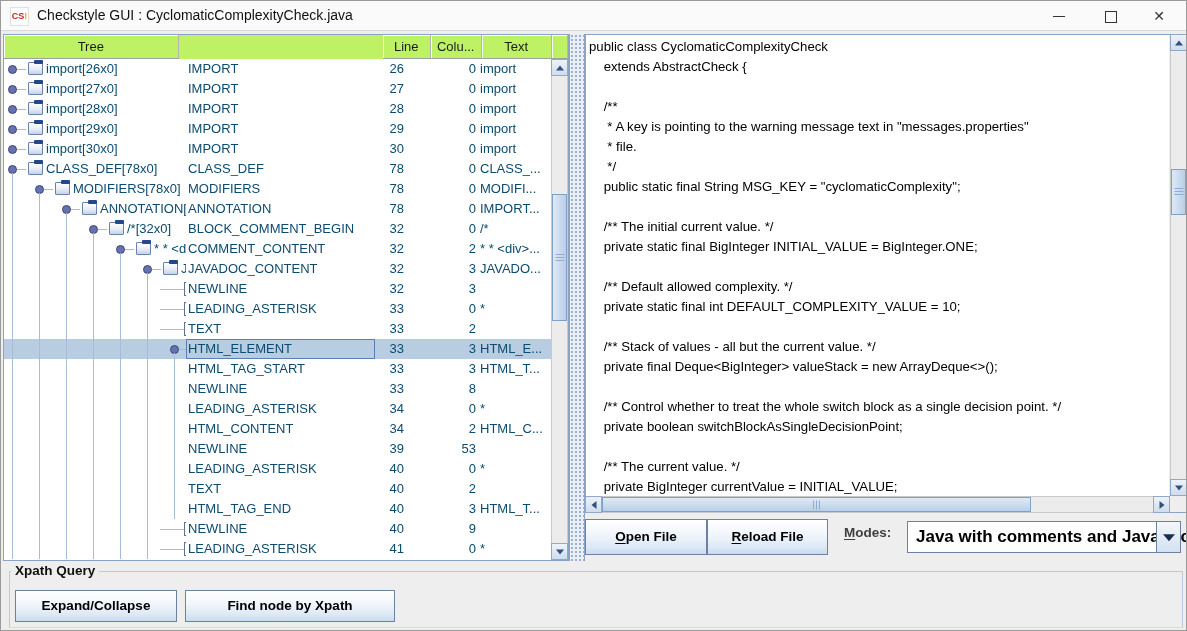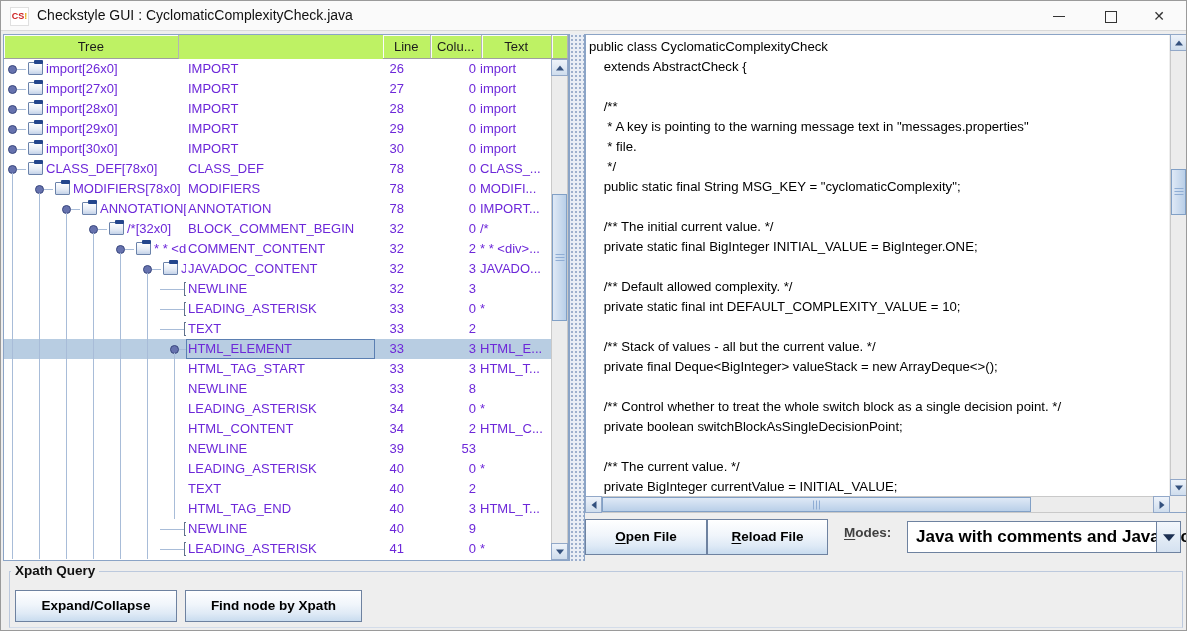--- a/index.html
+++ b/index.html
@@ -19,21 +19,21 @@
   .wb-min { right:104px; } .wb-max { right:52px; } .wb-close { right:4px; font-size:14px; }
   .wb-min::after { content:""; display:inline-block; width:12px; border-top:1px solid #333; vertical-align:middle; }
   .wb-max::after { content:""; display:inline-block; width:10px; height:10px; border:1px solid #333; vertical-align:middle; }
   
   .lt-border { position:absolute; left:2px; top:33px; width:566px; height:527px; border:1px solid #8ba4c6; background:#fff; }
   .thead { position:absolute; left:3px; top:34px; width:564px; height:24px; display:flex; background:#bef264; }
   .th { height:24px; line-height:23px; text-align:center; font-size:13px; color:#1c1c1c;
         border-right:1px solid #b4b4b4; border-bottom:1px solid #9f9f9f; box-shadow:inset 1px 1px 0 #fbfbfb; overflow:hidden; white-space:nowrap; }
   .c-tree{width:182px;} .c-type{width:213px;margin-top:32px;} .c-line{width:50px;} .c-colu{width:53px;} .c-text{width:73px;} .c-corner{width:17px;}
   .tbody { position:absolute; left:3px; top:58px; width:547px; height:501px; background:#fff; overflow:hidden; }
-  .trow { display:flex; height:20px; font-size:13px; color:#6d28d9; white-space:nowrap; }
+  .trow { display:flex; height:20px; font-size:13px; color:#0c4a6e; white-space:nowrap; }
   .trow.sel { background:#b8cde2; }
   .cell { height:20px; line-height:20px; overflow:hidden; }
   .tree-cell { width:182px; position:relative; flex:none; }
   .type-cell { width:189px; flex:none; padding-left:2px; }
   .type-cell.focus { border:1px solid #5b7fb2; padding-left:1px; line-height:18px; }
   .line-cell { width:50px; flex:none; text-align:right; padding-right:21px; }
   .colu-cell { width:53px; flex:none; text-align:right; padding-right:2px; }
   .text-cell { width:73px; flex:none; padding-left:2px; }
   
   .guide { position:absolute; top:0; bottom:0; width:1px; background:#a8bcd8; }
@@ -544,15 +544,15 @@
   <div class="mbtn" style="left:706px; top:518px; width:121px;"><u>R</u>eload File</div>
   <div class="modes-label"><u>M</u>odes:</div>
   <div class="combo">
     <div class="combo-value">Java with comments and Javadocs</div>
     <div class="combo-arrow"></div>
   </div>
 
   <div class="xpath-box"></div>
   <div class="xpath-title">Xpath Query</div>
   <div class="mbtn" style="left:14px; top:589px; width:162px; height:32px; line-height:30px;">Expand/Collapse</div>
-  <div class="mbtn" style="left:184px; top:589px; width:177px; height:32px; line-height:30px;">Find node by Xpath</div>
+  <div class="mbtn" style="left:184px; top:589px; width:210px; height:32px; line-height:30px;">Find node by Xpath</div>
 
 </div>
 
 </body></html>

